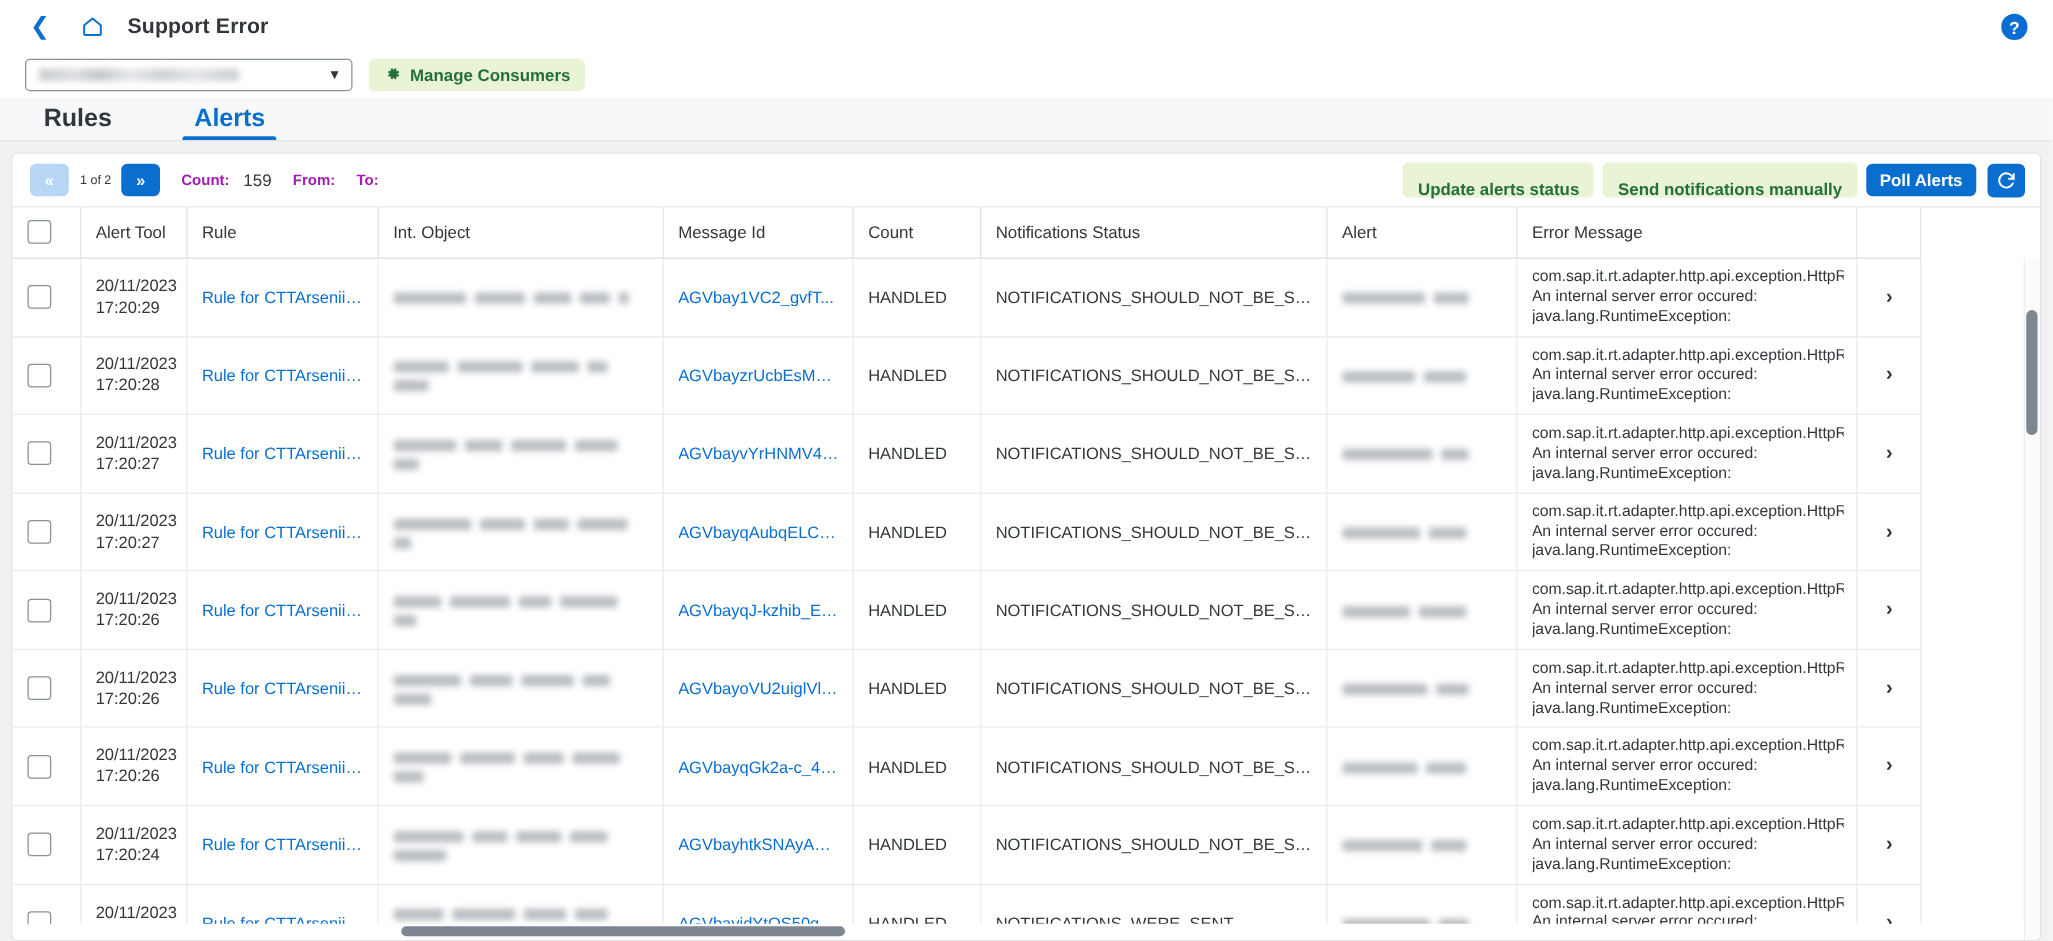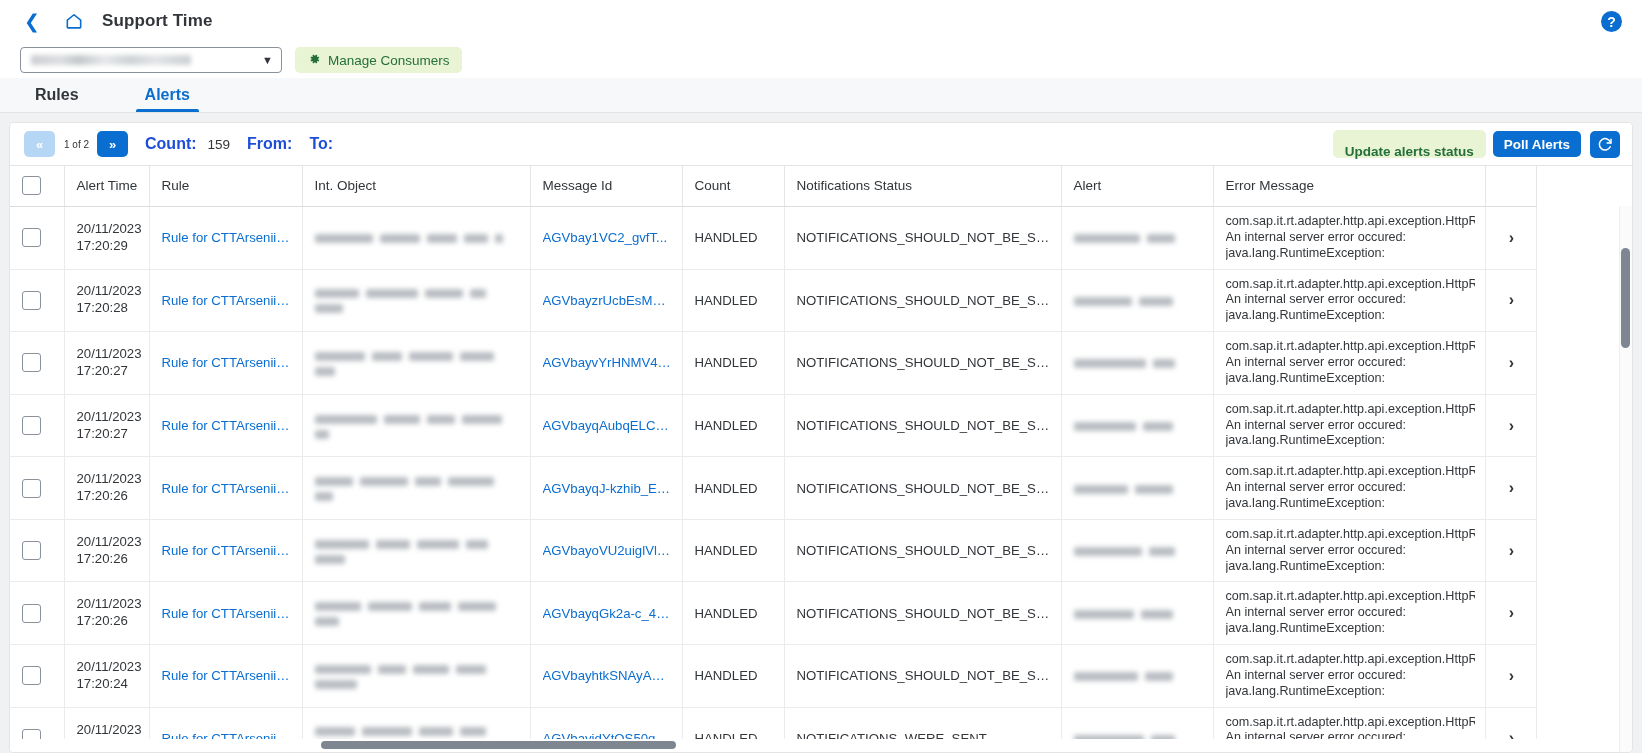--- a/index.html
+++ b/index.html
@@ -90,21 +90,21 @@
     position: absolute; right: 8px;
     color: #32363a; font-size: 11px;
   }
   .btn-ghost-green {
     height: 26px;
     background: #e8f4d3;
     color: #256f3a;
     border: none;
     border-radius: 5px;
     font-size: 13.5px;
-    font-weight: normal;
+    font-weight: bold;
     padding: 0 12px;
     display: inline-flex;
     align-items: center;
     gap: 7px;
     cursor: pointer;
     font-family: "Liberation Sans", sans-serif;
   }
 
   
   .tabs {
@@ -113,21 +113,21 @@
     flex: 0 0 35px;
     display: flex;
     align-items: stretch;
     padding-left: 26px;
     border-bottom: 1px solid #e2e4e6;
   }
   .tab {
     display: flex; align-items: center;
     padding: 0 9px;
     margin-right: 48px;
-    font-size: 16px;
+    font-size: 20px;
     font-weight: bold;
     color: #32363a;
     cursor: pointer;
     position: relative;
   }
   .tab.active { color: #0a6ed1; }
   .tab.active:after {
     content:'';
     position: absolute;
     left: 0; right: 0; bottom: 0;
@@ -173,23 +173,23 @@
     border: none;
     font-family: "Liberation Sans", sans-serif;
   }
   .pg-prev { background: #b6d6f5; color: #fff; }
   .pg-next { background: #0a6ed1; color: #fff; margin-left: 8px;}
   .pg-label {
     font-size: 10px; color: #32363a;
     margin-left: 9px;
   }
   .tb-label {
-    font-size: 16px;
+    font-size: 12px;
     font-weight: bold;
-    color: #1d4ed8;
+    color: #a21caf;
     margin-left: 17px;
   }
   .tb-value {
     font-size: 13.5px;
     color: #32363a;
     margin-left: 11px;
   }
   .date-field {
     height: 26px;
     width: 212px;
@@ -359,21 +359,21 @@
   <div class="header">
     <div class="titlebar">
       <div class="icon-btn">
         <span class="back-chevron">❮</span>
       </div>
       <div class="icon-btn home-icon">
         <svg width="20" height="20" viewBox="0 0 24 24" fill="none" stroke="#0a6ed1" stroke-width="1.9" stroke-linejoin="round">
           <path d="M4 11 L12 4.5 L20 11 V19.5 A.8.8 0 0 1 19.2 20.3 H4.8 A.8.8 0 0 1 4 19.5 Z"></path>
         </svg>
       </div>
-      <div class="app-title">Support Time</div>
+      <div class="app-title">Support Error</div>
       <div class="help-badge">?</div>
     </div>
 
     <div class="subbar">
       <div class="consumer-select">
         <div class="redacted"></div>
         <span class="sel-caret">▼</span>
       </div>
       <button class="btn-ghost-green">
         <span>
@@ -405,20 +405,21 @@
         <span class="tb-label">Count:</span>
         <span class="tb-value">159</span>
 
         <span class="tb-label">From:</span>
 
         <span class="tb-label">To:</span>
 
         <div class="tb-spacer"></div>
 
         <button class="btn-green-pill">Update alerts status</button>
+        <button class="btn-green-pill">Send notifications manually</button>
         <button class="btn-blue">Poll Alerts</button>
         <button class="btn-refresh">
           <svg width="18" height="18" viewBox="0 0 24 24" fill="none" stroke="#ffffff" stroke-width="2" stroke-linecap="round">
             <path d="M20 5.5v5.2h-5.2"></path>
             <path d="M19.4 10.4A7.6 7.6 0 1 0 19 15.6"></path>
           </svg>
         </button>
       </div>
 
       <div class="table-wrap">
@@ -433,21 +434,21 @@
             <col style="width:277px">
               <col style="width:152px">
               <col style="width:272px">
             <col style="width:51px">
           </colgroup>
           <thead>
             <tr>
               <th class="cell-check">
                 <span class="cb"></span>
               </th>
-              <th>Alert Time</th>
+              <th>Alert Tool</th>
               <th>Rule</th>
               <th>Int. Object</th>
               <th>Message Id</th>
               <th>Count</th>
               <th>Notifications Status</th>
               <th>Alert</th>
               <th>Error Message</th>
               <th></th>
             </tr>
           </thead>

